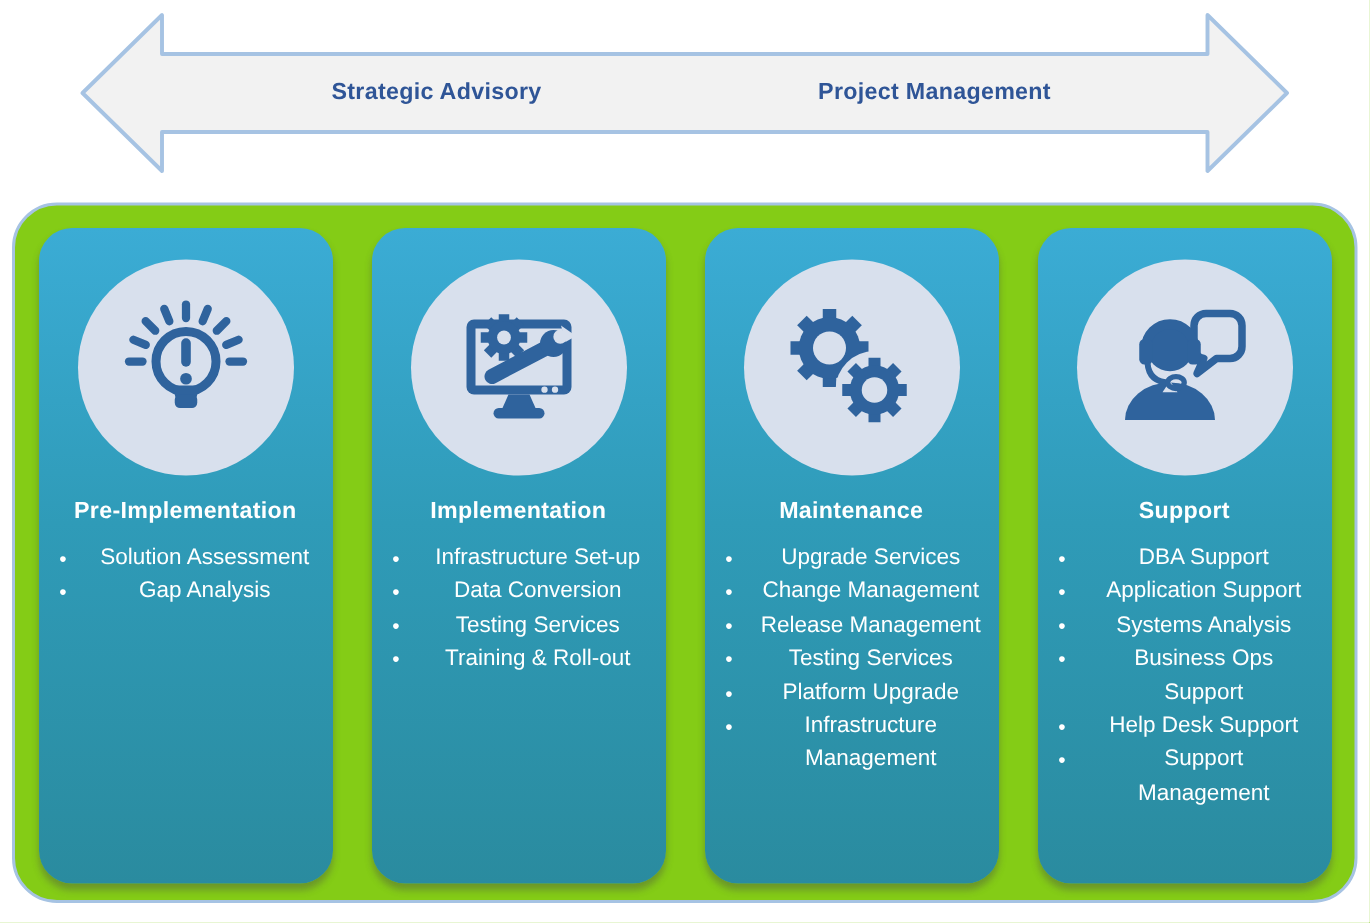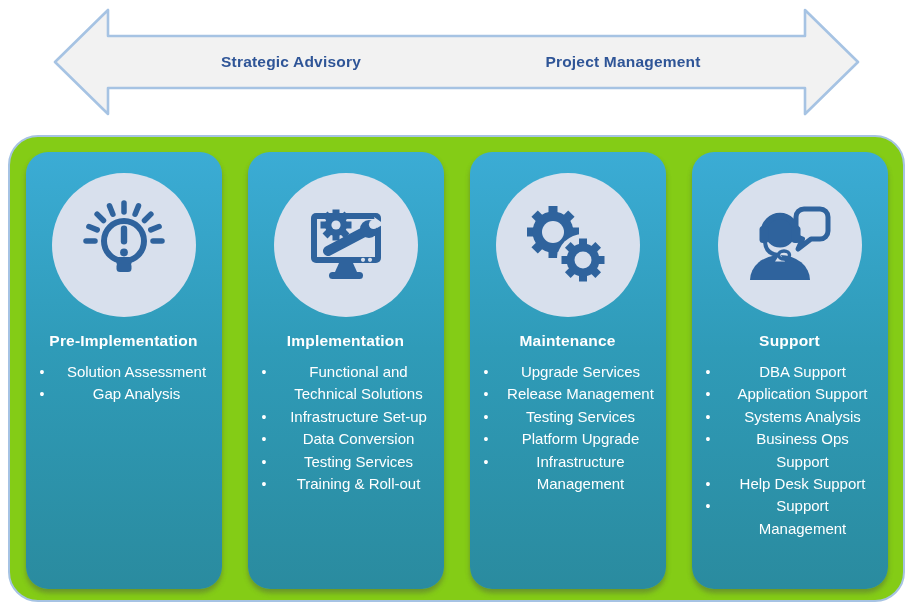--- a/index.html
+++ b/index.html
@@ -121,22 +121,20 @@
           <line class="ic-stroke" stroke-width="10" stroke-linecap="round" x1="32" y1="56" x2="70" y2="36"></line>
           <circle class="ic-fill" cx="73" cy="34" r="9"></circle>
           <circle class="ic-bg" cx="77.5" cy="29.5" r="4.6"></circle>
           <polygon class="ic-bg" points="78,22 88,29 81,33"></polygon>
           <path class="ic-fill" d="M43,68 L57,68 L61,77 L39,77 z"></path>
           <rect class="ic-fill" x="33" y="77" width="34" height="7" rx="3.5"></rect>
         </svg>
       </div>
       <div class="card-title">Implementation</div>
       <ul class="card-list">
-        <li>Functional and
-Technical Solutions</li>
         <li>Infrastructure Set-up</li>
         <li>Data Conversion</li>
         <li>Testing Services</li>
         <li>Training &amp; Roll-out</li>
       </ul>
     </div>
 
     <div class="card">
       <div class="icon-circle">
         <svg viewBox="0 0 100 100">
@@ -167,20 +165,21 @@
               <rect x="-4" y="-21.5" width="8" height="8.5" transform="rotate(315)"></rect>
               <circle r="16.5"></circle>
             </g>
             <circle class="ic-bg" r="8.5"></circle>
           </g>
         </svg>
       </div>
       <div class="card-title">Maintenance</div>
       <ul class="card-list">
         <li>Upgrade Services</li>
+        <li>Change Management</li>
         <li>Release Management</li>
         <li>Testing Services</li>
         <li>Platform Upgrade</li>
         <li>Infrastructure
 Management</li>
       </ul>
     </div>
 
     <div class="card">
       <div class="icon-circle">

